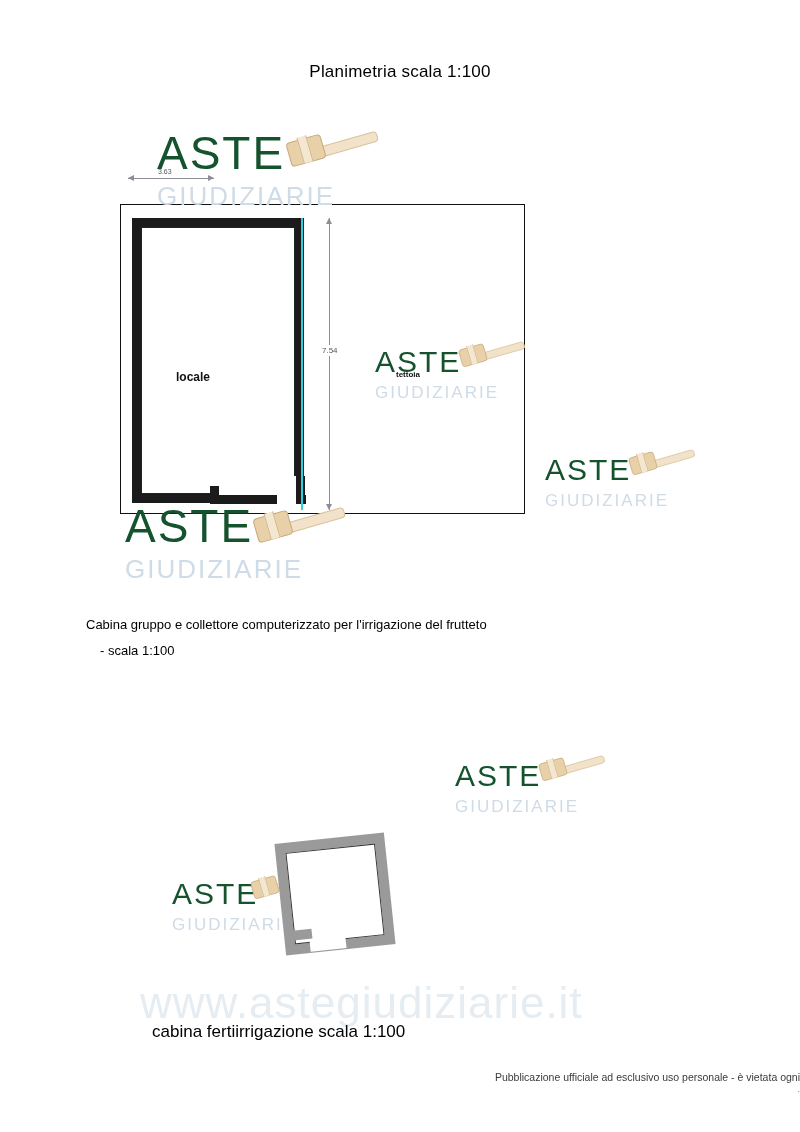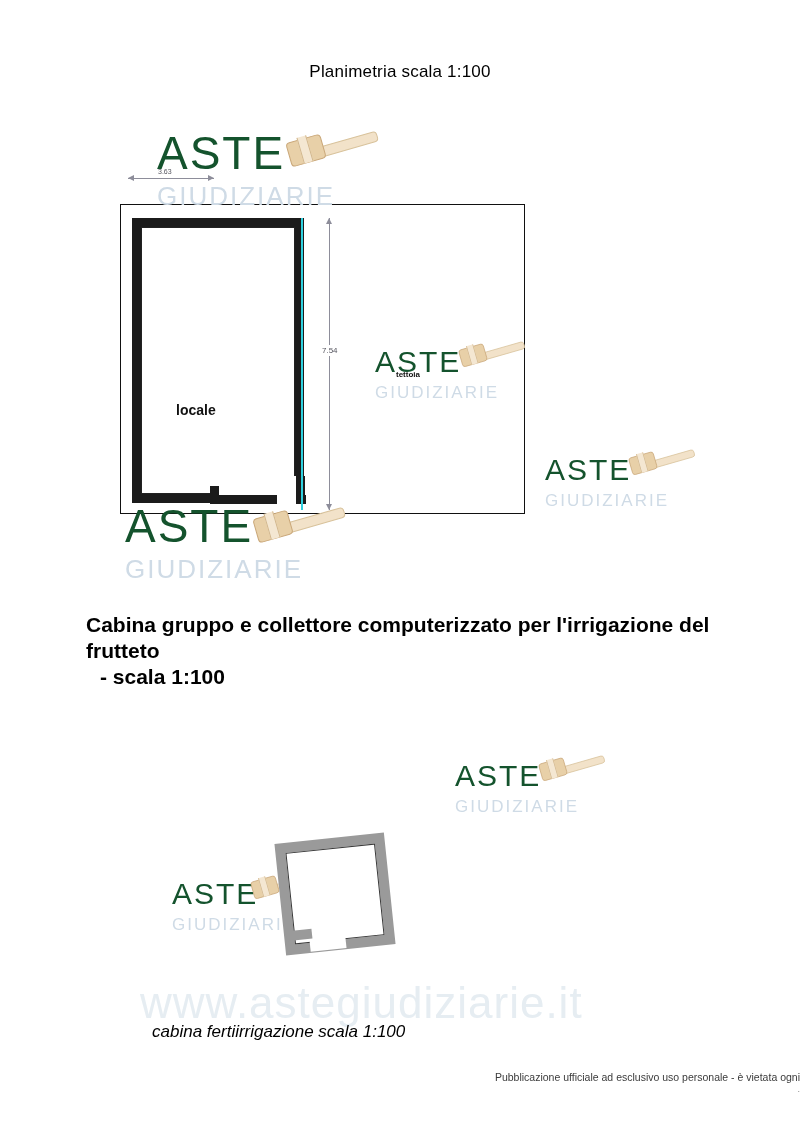--- a/index.html
+++ b/index.html
@@ -32,35 +32,33 @@
     text-align: center;
     font-size: 17px;
     letter-spacing: 0.2px;
   }
 
   .caption-cabina {
     position: absolute;
     left: 86px;
     top: 612px;
     width: 680px;
-    font-size: 21px;
+    font-size: 13px;
     line-height: 26px;
-    font-weight: bold;
   }
   .caption-cabina .line2 {
     display: block;
     padding-left: 14px;
   }
 
   .caption-fertii {
     position: absolute;
     left: 152px;
     top: 1022px;
     font-size: 17px;
-    font-style: italic;
   }
 
   
   .footer {
     position: absolute;
     left: 0;
     top: 1070px;
     width: 800px;
     text-align: right;
     font-size: 10.5px;
@@ -130,24 +128,23 @@
     width: 28px;
     height: 28px;
     background: #ffffff;
     border-right: 9px solid #1b1b1b;
     box-sizing: border-box;
   }
   .label-locale {
     position: absolute;
     left: 66px;
     top: 180px;
-    font-size: 14px;
+    font-size: 12px;
     font-weight: bold;
     color: #111;
-    margin-top: 32px;
   }
   .label-tettoia {
     position: absolute;
     left: 286px;
     top: 180px;
     font-size: 8px;
     font-weight: bold;
     color: #111;
   }
   

